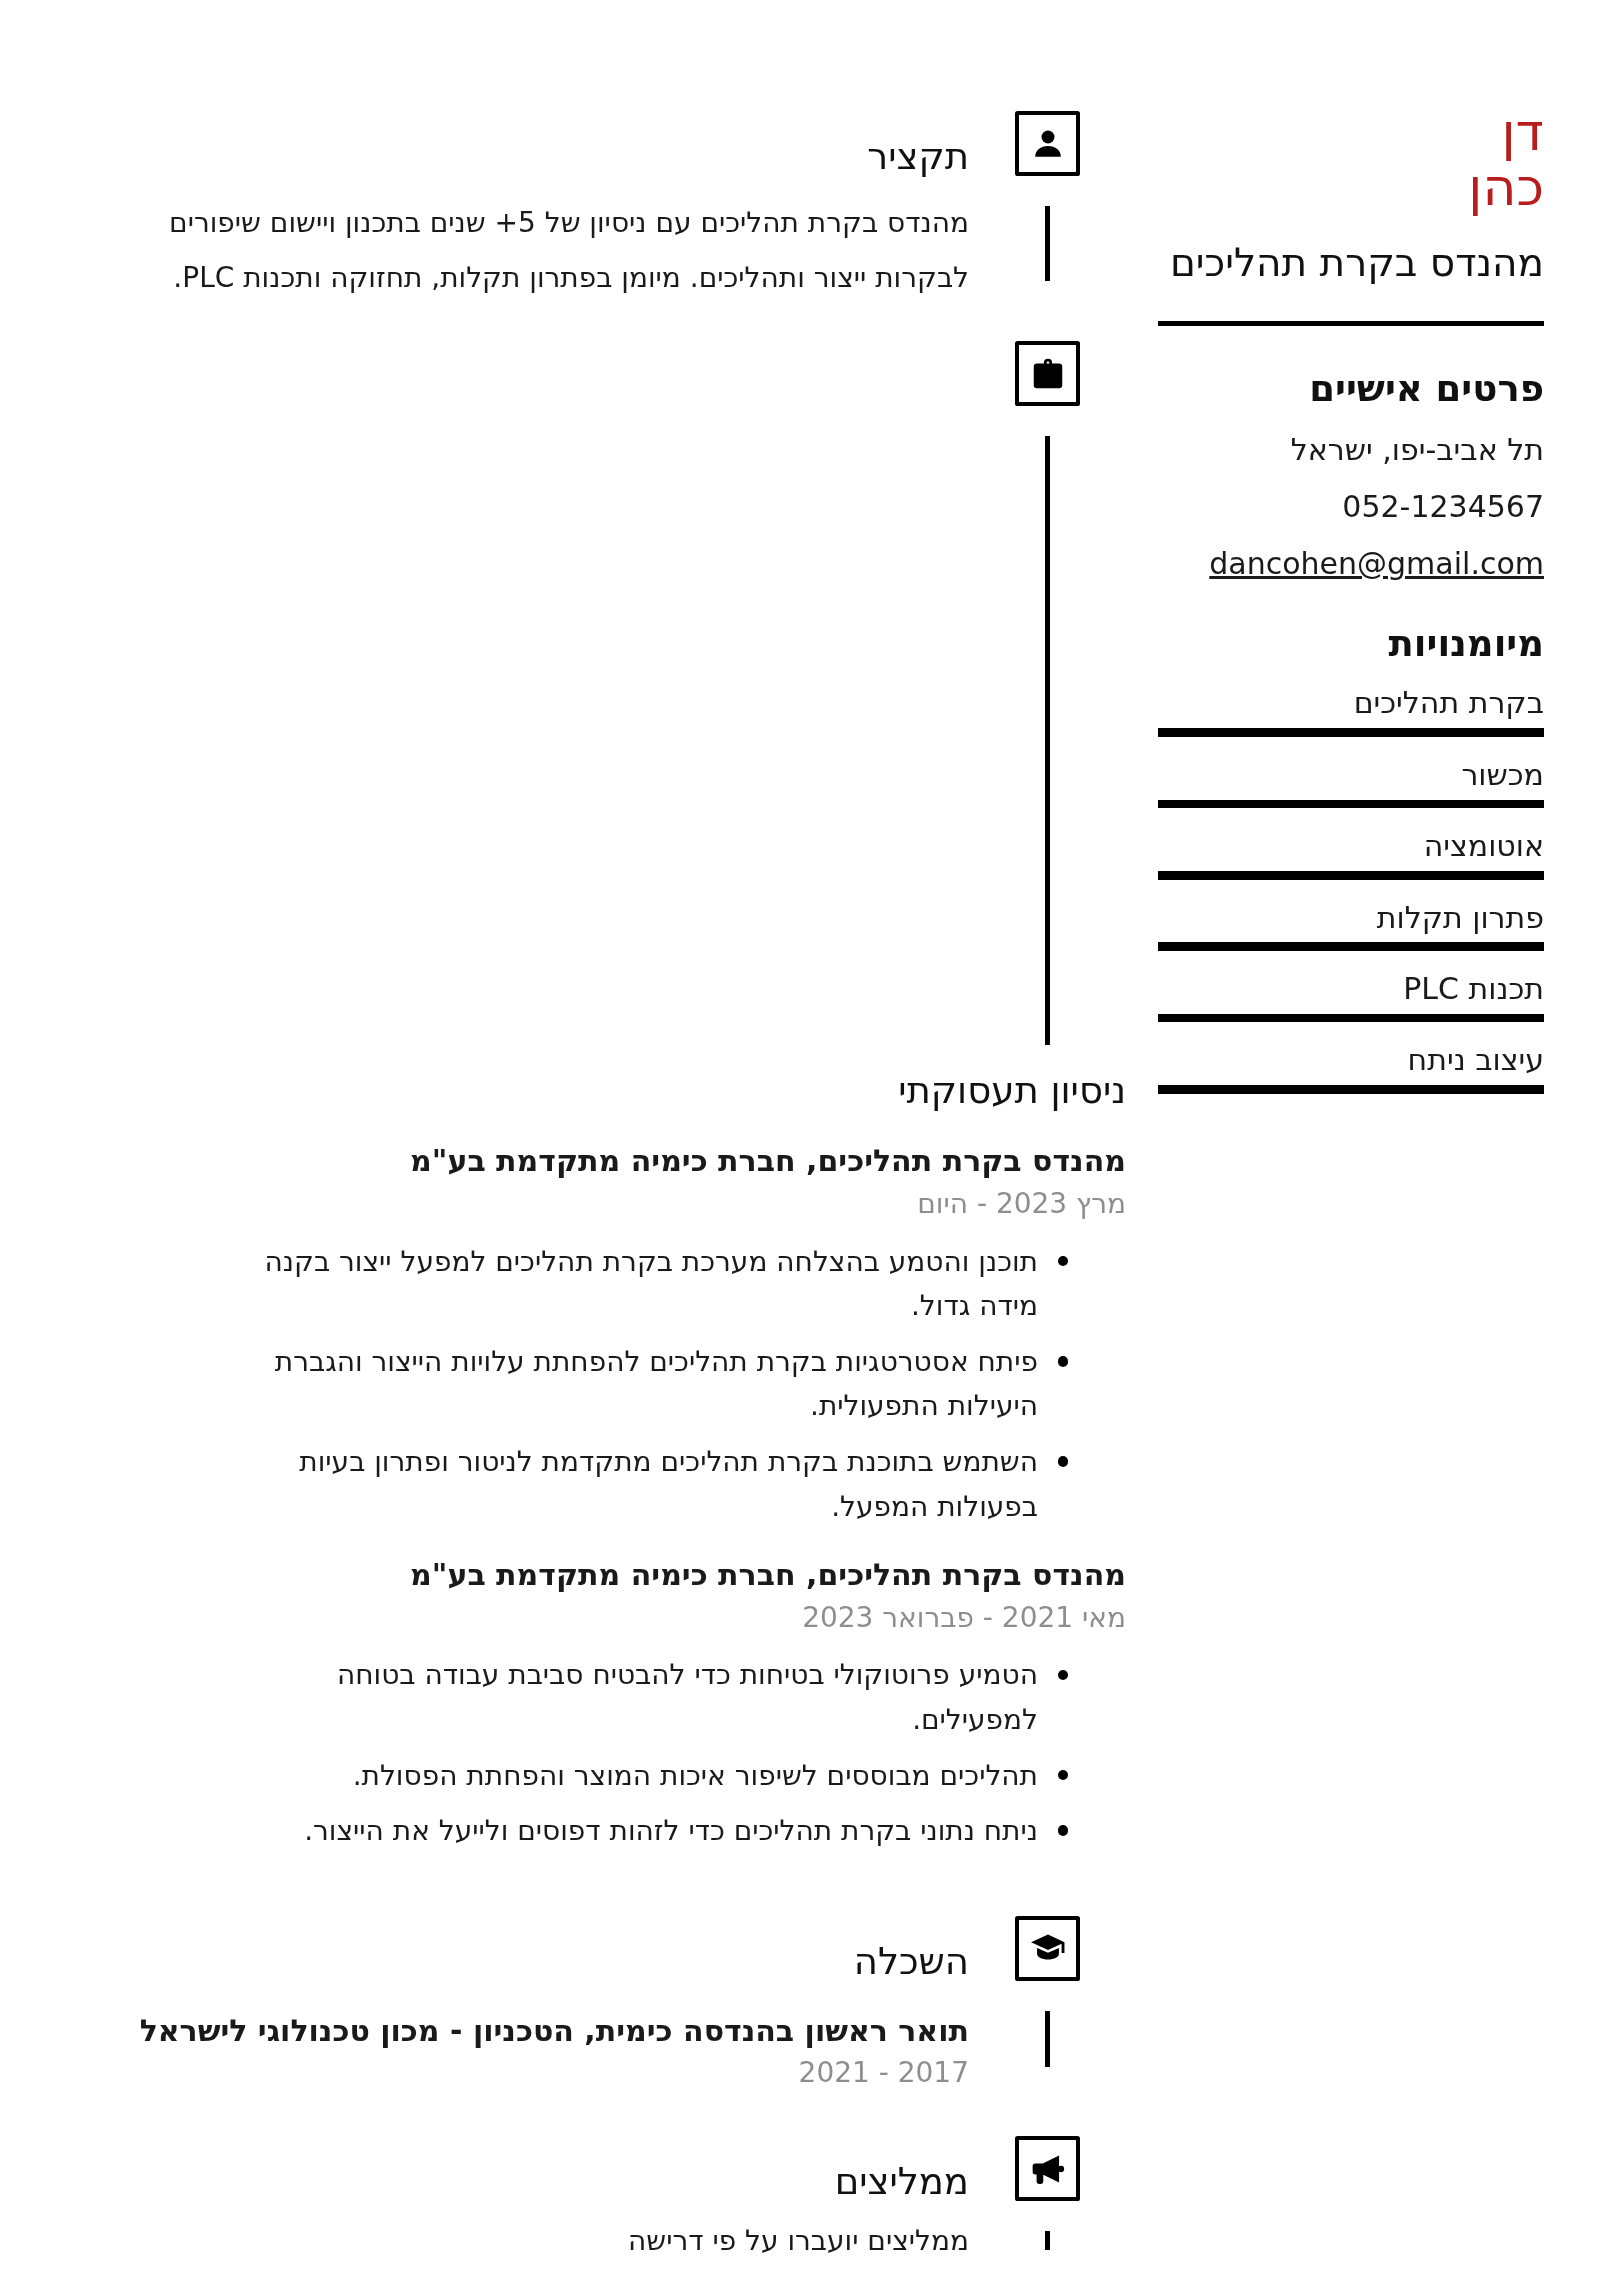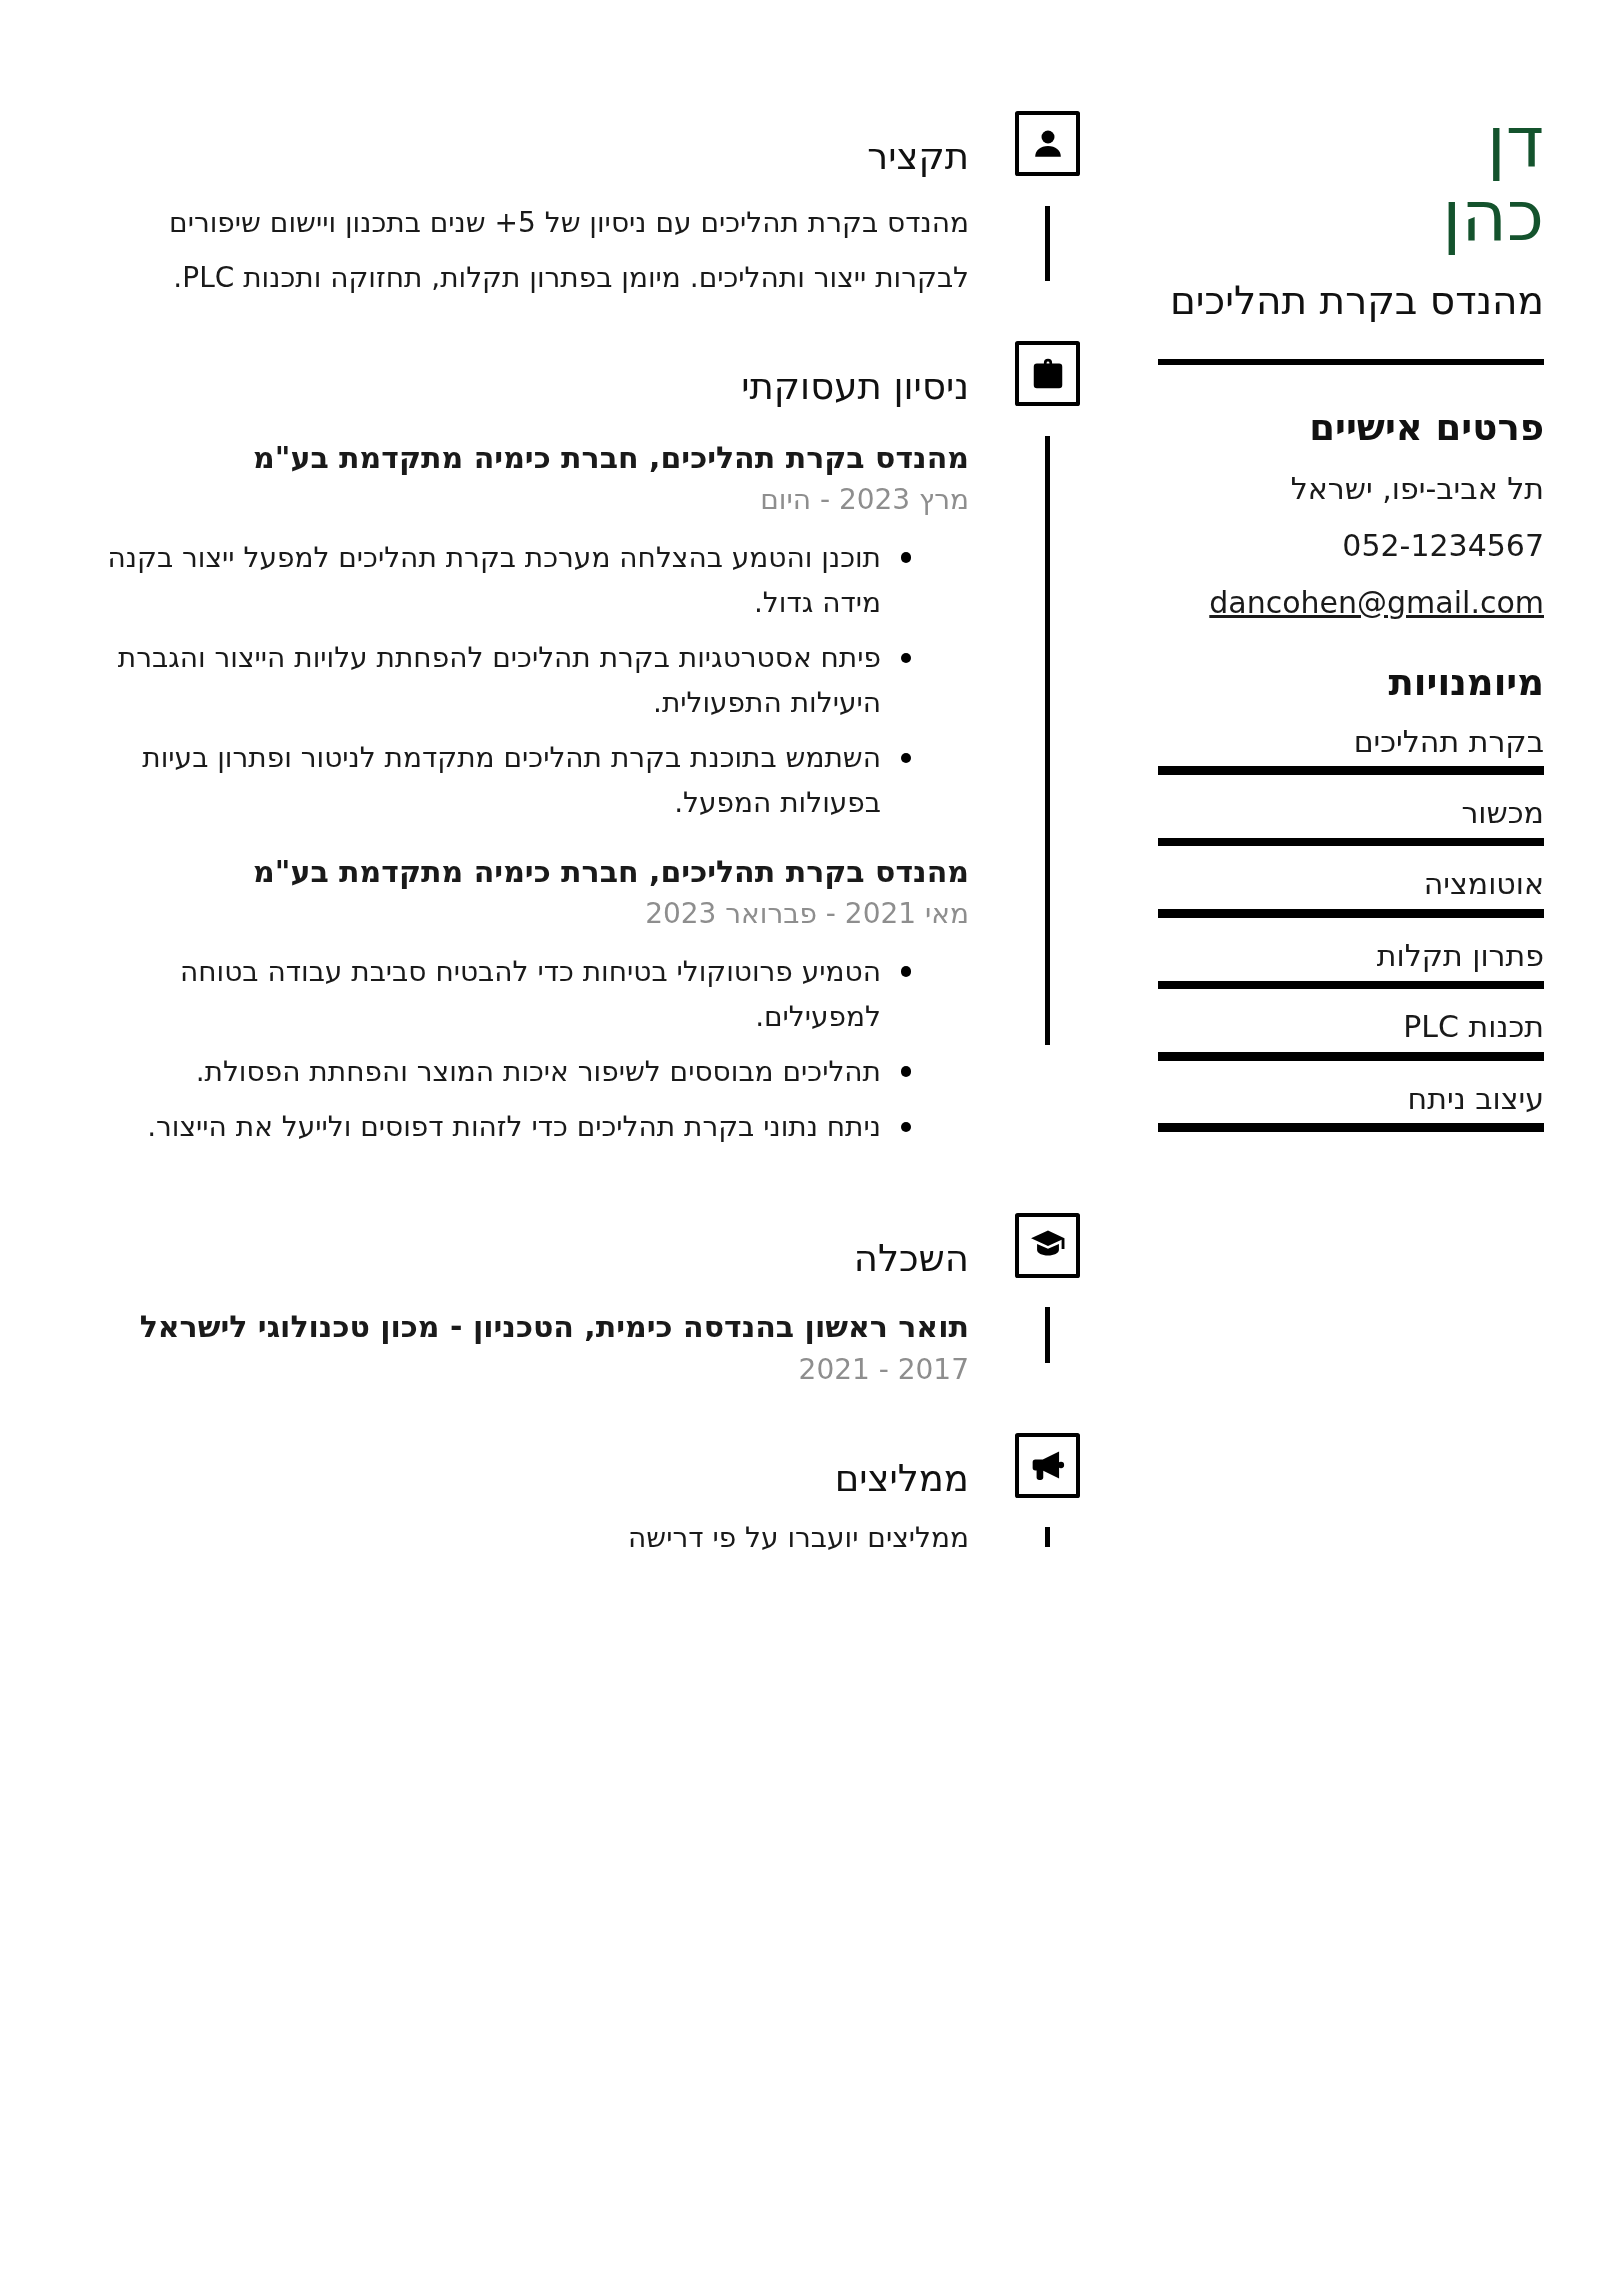--- a/index.html
+++ b/index.html
@@ -2,21 +2,21 @@
 <html dir="rtl" lang="he" style="font-size:10.5px"><head>
 <meta charset="utf-8">
 <style>
   html,body{margin:0;padding:0;background:#ffffff;}
   body{font-family:"DejaVu Sans", sans-serif;color:#1a1a1a;}
   .page{position:relative;width:1623px;height:2295px;background:#fff;box-sizing:border-box;
         padding:59px 79px 0 79px;overflow:hidden;
         display:grid;grid-template-columns:386px 32px 1048px;}
   
   .sidebar{grid-column:1;}
-  .name{font-size:70px;line-height:1.06;font-weight:400;color:#14532d;margin-top:46px;}
+  .name{font-size:52px;line-height:1.06;font-weight:400;color:#b91c1c;margin-top:46px;}
   .subtitle{font-size:39px;margin-top:25px;color:#111;}
   .divider{height:5.2px;background:#000;margin-top:36px;}
   .side-heading{font-size:37px;font-weight:bold;margin-top:41px;color:#111;}
   .contact-line{font-size:30px;margin-top:22px;}
   .contact-line a{color:#1a1a1a;text-decoration:underline;}
   .skills-block .side-heading{}
   .skill{margin-top:20px;}
   .skill-label{font-size:30px;}
   .skill-bar-track{margin-top:7.9px;}
   .skill-bar{height:8.5px;background:#000;}
@@ -24,21 +24,21 @@
   .content{grid-column:3;}
   .sec{display:flex;}
   .icon-col{width:157px;flex:none;display:flex;flex-direction:column;align-items:center;}
   .sec-body{width:890px;flex:none;}
   .icon-box{width:65px;height:65px;box-sizing:border-box;border:4.6px solid #000;border-radius:2.6px;
             background:#fff;display:flex;align-items:center;justify-content:center;flex:none;}
   .icon-box svg{width:38px;height:38px;fill:#000;}
   .tline{width:5.9px;background:#000;margin-top:29.5px;}
   .sec-heading{font-size:37px;font-weight:400;color:#111;margin-top:24px;}
   .sec-summary{margin-top:52px;}
-  .sec-experience{margin-top:36px;}
+  .sec-experience{margin-top:36px;flex-direction:column;}
   .sec-education{margin-top:52px;}
   .sec-references{margin-top:47px;}
   .summary-text{font-size:28px;line-height:1.95;margin-top:18.3px;}
   .job{margin-top:29.5px;}
   .job2{margin-top:26px;}
   .job-title{font-size:30px;font-weight:bold;line-height:1.3;}
   .job-date{font-size:28px;color:#8e8e8e;margin-top:6.5px;}
   ul.bullets{list-style:none;margin:19.6px 0 0 0;padding:0;}
   ul.bullets li{position:relative;margin:0 88px 10.5px 0;font-size:28px;line-height:1.6;}
   ul.bullets li::before{content:"";position:absolute;right:-30px;top:16.4px;width:10.5px;height:10.5px;

